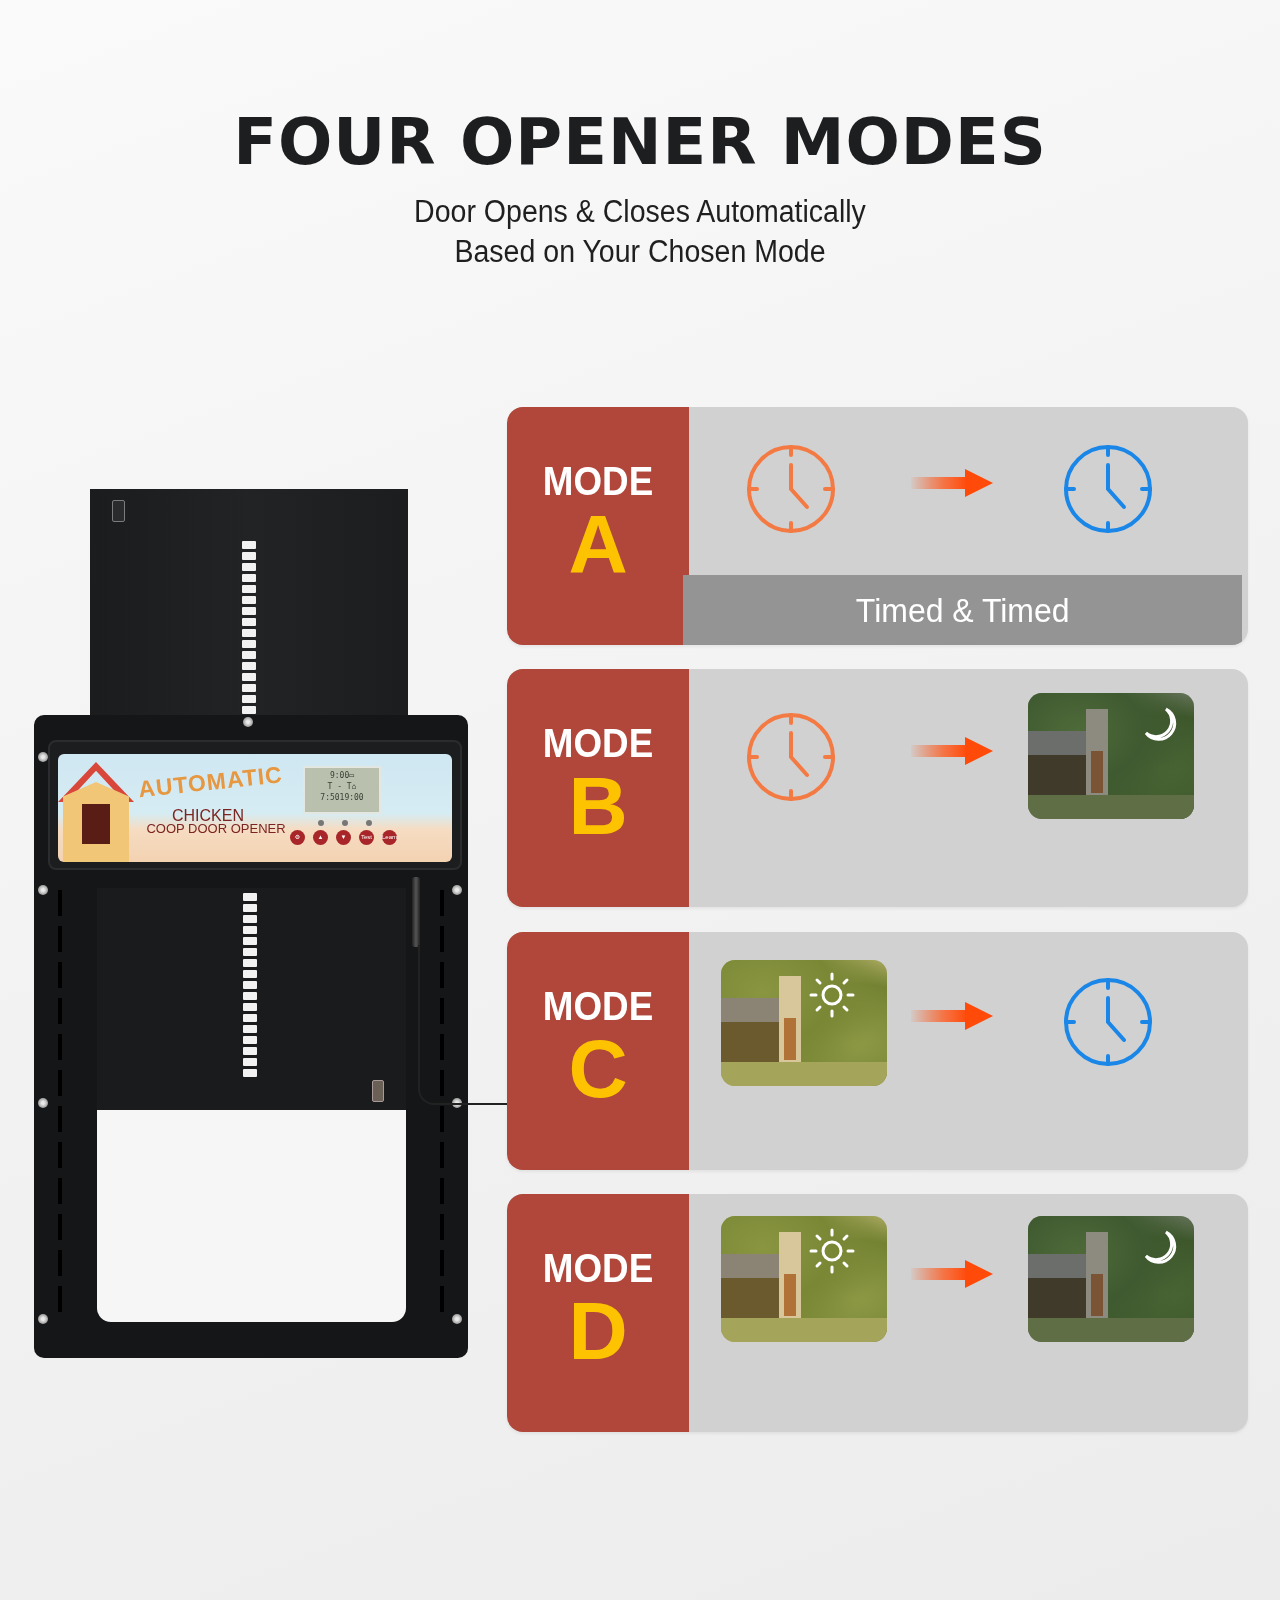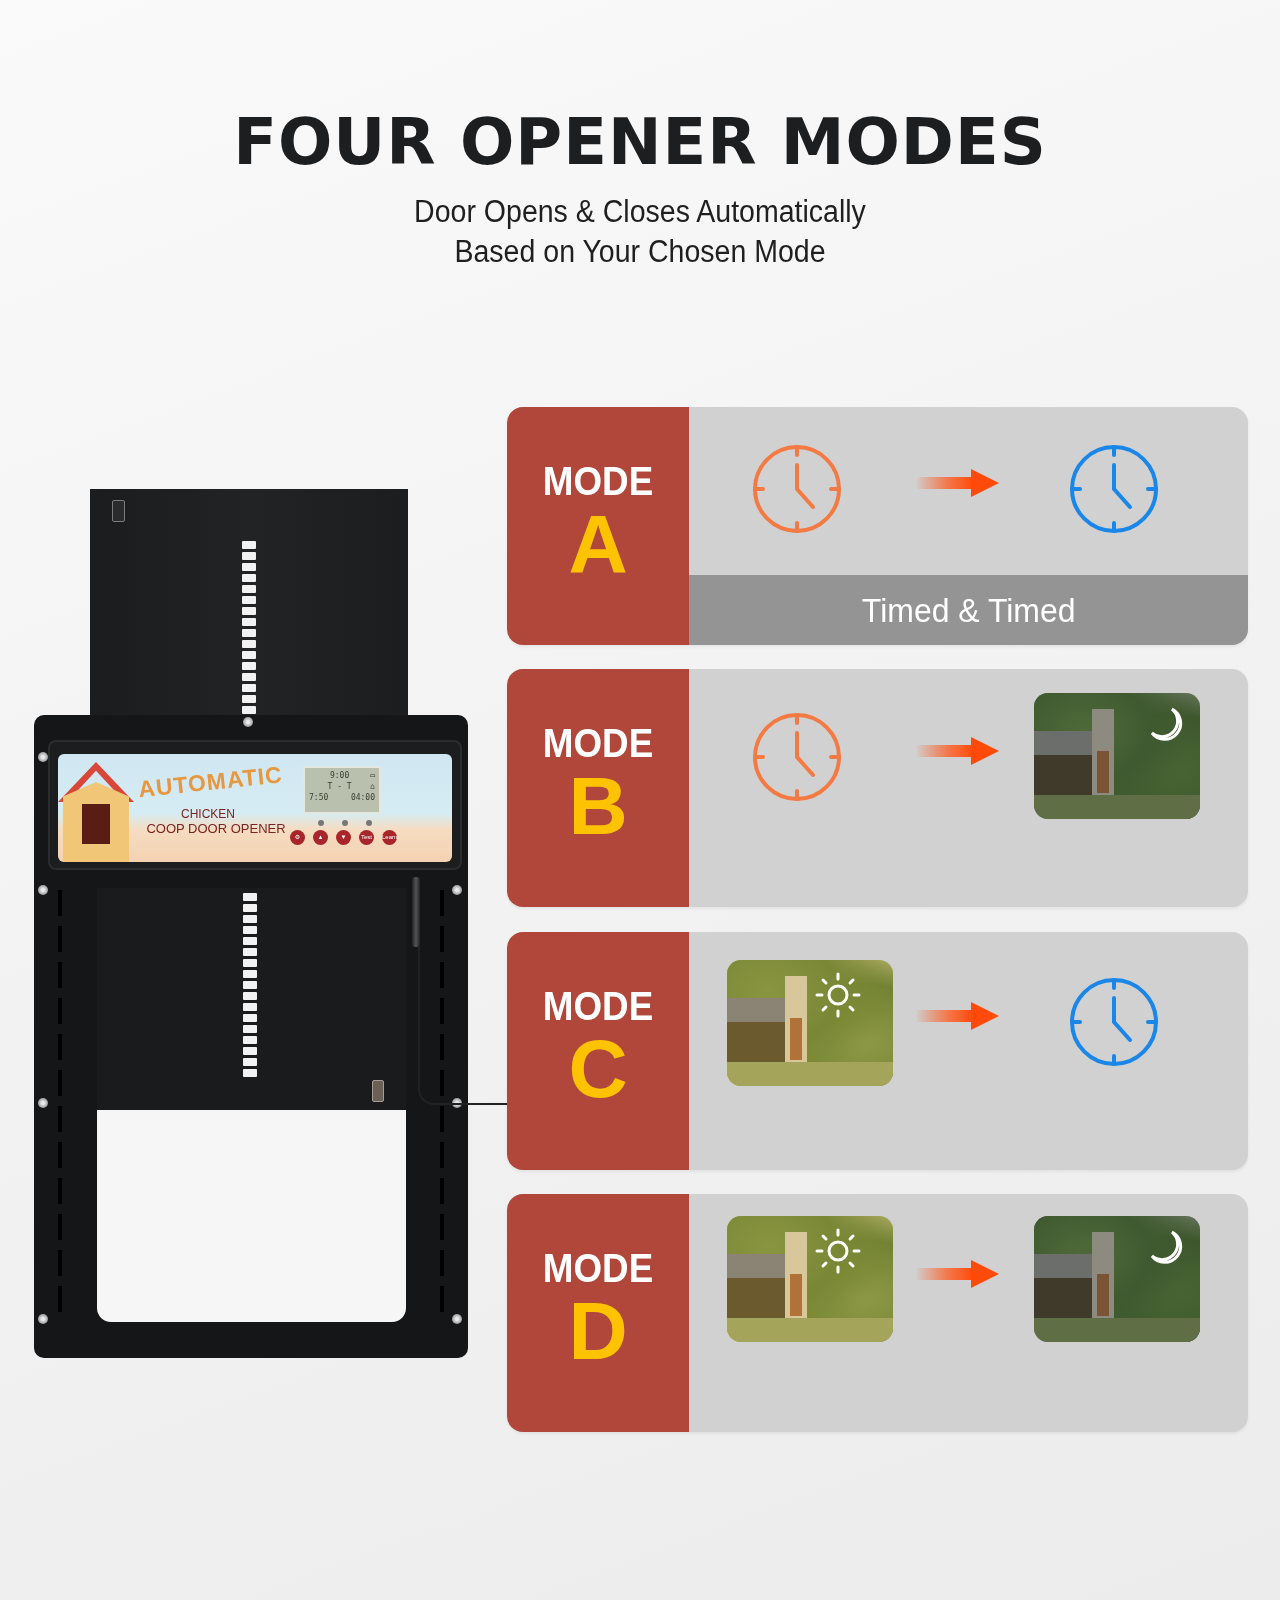--- a/index.html
+++ b/index.html
@@ -73,33 +73,33 @@
       background: #f1c777; clip-path: polygon(0 18%, 50% 0, 100% 18%, 100% 100%, 0 100%);
     }
     .coop-door { position: absolute; left: 24px; top: 50px; width: 28px; height: 40px; background: #5a1d16; }
     .auto-text {
       position: absolute; left: 80px; top: 14px; width: 160px;
       color: #e6973f; font-weight: bold; font-size: 23px; letter-spacing: 1px;
       transform: rotate(-6deg);
     }
     .chicken-text {
       position: absolute; left: 90px; top: 53px; width: 120px; text-align: center;
-      color: #7b2421; font-size: 12px;
+      color: #7b2421; font-size: 16px;
     }
     .coop-text {
       position: absolute; left: 88px; top: 67px; width: 140px; text-align: center;
       color: #7b2421; font-size: 13px; white-space: nowrap;
     }
     .lcd {
       position: absolute; left: 245px; top: 12px; width: 78px; height: 48px;
       background: #b9c0ad; border: 2px solid #e4e6e1;
       font-family: "DejaVu Sans Mono", monospace; color: #3a3f34;
       font-size: 8px; padding: 2px 4px; line-height: 11px;
     }
-    .lcd .r { display: flex; justify-content: space-between; }
+    .lcd .r { display: flex; justify-content: center; }
     .leds { position: absolute; left: 260px; top: 66px; display: flex; gap: 18px; }
     .leds span { width: 6px; height: 6px; border-radius: 50%; background: #777; display: block; }
     .btns { position: absolute; left: 232px; top: 76px; display: flex; gap: 8px; }
     .btns span {
       width: 15px; height: 15px; border-radius: 50%; background: #a8262a; color: #fff;
       font-size: 6px; line-height: 15px; text-align: center; display: block;
     }
     .cable {
       position: absolute; left: 412px; top: 877px; width: 8px; height: 70px;
       background: linear-gradient(90deg, #222, #555, #222); border-radius: 3px;
@@ -125,21 +125,21 @@
     }
     .mode-word {
       position: absolute; top: 52px; left: 0; width: 182px;
       color: #fff; font-weight: bold; font-size: 40px;
       transform: scaleX(0.92); transform-origin: center; line-height: 44px;
     }
     .mode-letter {
       position: absolute; top: 92px; left: 0; width: 182px;
       color: #fdc300; font-weight: bold; font-size: 82px; line-height: 90px;
     }
-    .card-right { position: absolute; left: 182px; top: 0; right: 0; height: 100%; }
+    .card-right { position: absolute; left: 176px; top: 0; right: 0; height: 100%; }
     .card-icons { position: absolute; left: 0; top: 0; width: 559px; height: 168px; }
     .card-caption {
       position: absolute; left: 0; bottom: 0; width: 559px; height: 70px;
       background: #949494; color: #fff; font-size: 34px; text-align: center;
       line-height: 70px; transform-origin: center;
     }
     .card-caption span { display: inline-block; transform: scaleX(0.94); }
     .icon-slot { position: absolute; top: 0; }
     .clock svg { display: block; }
     .arrow { position: absolute; width: 82px; height: 28px; }
@@ -267,21 +267,21 @@
           <span>9:00</span>
           <span>▭</span>
         </div>
       <div class="r">
           <span></span>
           <span>T - T</span>
           <span>⌂</span>
         </div>
       <div class="r">
           <span>7:50</span>
-          <span>04:00</span>
+          <span>19:00</span>
         </div>
     </div>
     <div class="leds">
         <span></span>
         <span></span>
         <span></span>
       </div>
     <div class="btns">
       <span>⚙</span>
       <span>▲</span>

